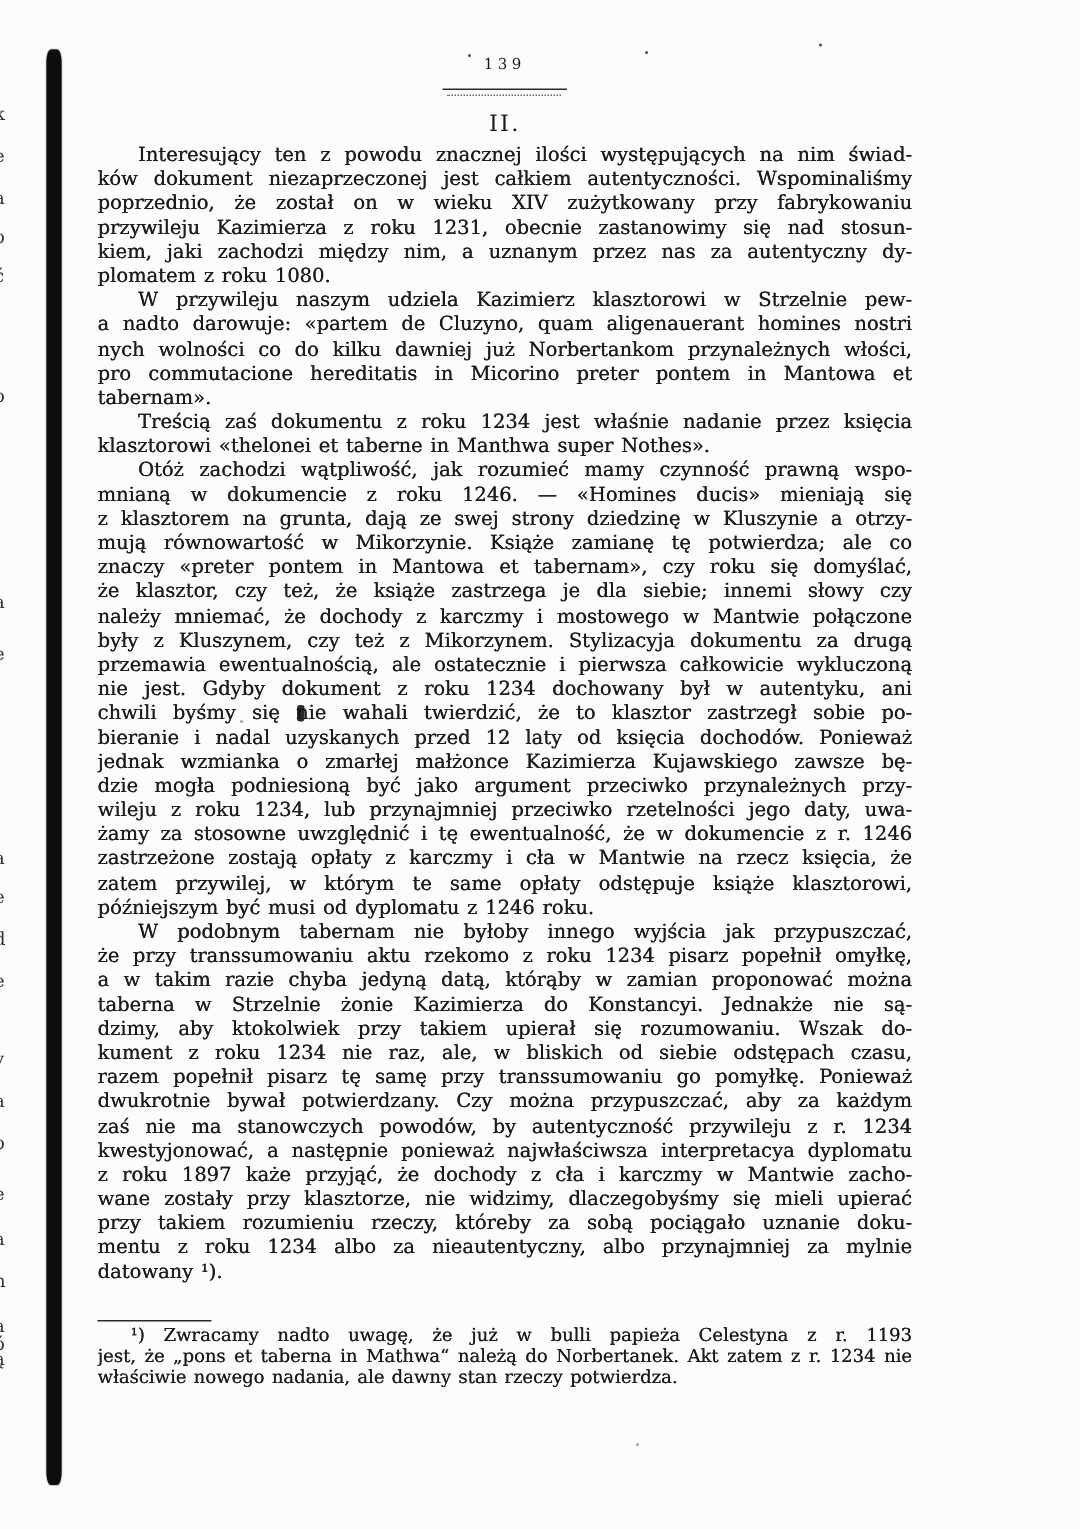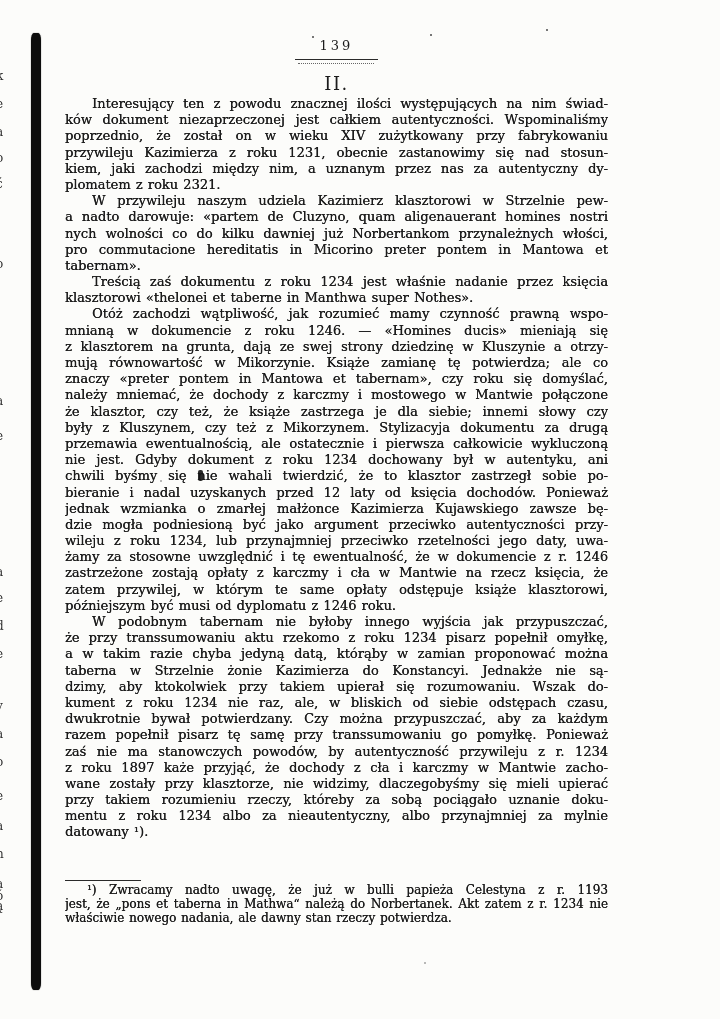--- a/index.html
+++ b/index.html
@@ -20,33 +20,33 @@
     border-radius:3px/8px;
     box-shadow:0 0 1px #333;
   }
   
   .edge-letter {
     position:absolute; left:-4px;
     font-size:12px; line-height:12px; color:#2e2e2e;
   }
   .page-number {
     position:absolute; top:38px; left:65px; width:543px;
-    text-align:center; font-size:13px; letter-spacing:3px;
+    text-align:center; font-size:10px; letter-spacing:3px;
   }
   .pn-rule {
     position:absolute; top:59px; left:295px; width:83px;
     border-top:1.6px solid #2a2a2a;
   }
   .pn-rule-dotted {
     position:absolute; top:63px; left:298px; width:76px;
     border-top:1px dotted #666;
   }
   .section-heading {
     position:absolute; top:73px; left:65px; width:543px;
-    text-align:center; font-size:18px; letter-spacing:1.5px;
+    text-align:center; font-size:15px; letter-spacing:1.5px;
   }
   .body-text {
     position:absolute; top:96px; left:65px; width:543px;
     font-size:13px; line-height:16.2px;
     text-shadow:0.2px 0 0 #1c1c1c;
   }
   .body-text .line { height:16.2px; overflow:hidden; }
   .line {
     text-align:justify;
     text-align-last:justify;
@@ -115,56 +115,57 @@
   <div class="pn-rule-dotted"></div>
 
   <div class="section-heading">II.</div>
 
   <div class="body-text" id="body-text">
       <div class="line first">Interesujący ten z powodu znacznej ilości występujących na nim świad-</div>
       <div class="line">ków dokument niezaprzeczonej jest całkiem autentyczności. Wspominaliśmy</div>
       <div class="line">poprzednio, że został on w wieku XIV zużytkowany przy fabrykowaniu</div>
       <div class="line">przywileju Kazimierza z roku 1231, obecnie zastanowimy się nad stosun-</div>
       <div class="line">kiem, jaki zachodzi między nim, a uznanym przez nas za autentyczny dy-</div>
-      <div class="line plast">plomatem z roku 2321.</div>
+      <div class="line plast">plomatem z roku 1080.</div>
       <div class="line first">W przywileju naszym udziela Kazimierz klasztorowi w Strzelnie pew-</div>
       <div class="line">a nadto darowuje: «partem de Cluzyno, quam aligenauerant homines nostri</div>
       <div class="line">nych wolności co do kilku dawniej już Norbertankom przynależnych włości,</div>
       <div class="line">pro commutacione hereditatis in Micorino preter pontem in Mantowa et</div>
       <div class="line plast">tabernam».</div>
       <div class="line first">Treścią zaś dokumentu z roku 1234 jest właśnie nadanie przez księcia</div>
       <div class="line plast">klasztorowi «thelonei et taberne in Manthwa super Nothes».</div>
       <div class="line first">Otóż zachodzi wątpliwość, jak rozumieć mamy czynność prawną wspo-</div>
       <div class="line">mnianą w dokumencie z roku 1246. — «Homines ducis» mieniają się</div>
       <div class="line">z klasztorem na grunta, dają ze swej strony dziedzinę w Kluszynie a otrzy-</div>
       <div class="line">mują równowartość w Mikorzynie. Książe zamianę tę potwierdza; ale co</div>
       <div class="line">znaczy «preter pontem in Mantowa et tabernam», czy roku się domyślać,</div>
+      <div class="line">że klasztor, czy też, że książe zastrzega je dla siebie; innemi słowy czy</div>
       <div class="line">należy mniemać, że dochody z karczmy i mostowego w Mantwie połączone</div>
-      <div class="line">że klasztor, czy też, że książe zastrzega je dla siebie; innemi słowy czy</div>
       <div class="line">były z Kluszynem, czy też z Mikorzynem. Stylizacyja dokumentu za drugą</div>
       <div class="line">przemawia ewentualnością, ale ostatecznie i pierwsza całkowicie wykluczoną</div>
       <div class="line">nie jest. Gdyby dokument z roku 1234 dochowany był w autentyku, ani</div>
       <div class="line">chwili byśmy się nie wahali twierdzić, że to klasztor zastrzegł sobie po-</div>
       <div class="line">bieranie i nadal uzyskanych przed 12 laty od księcia dochodów. Ponieważ</div>
       <div class="line">jednak wzmianka o zmarłej małżonce Kazimierza Kujawskiego zawsze bę-</div>
-      <div class="line">dzie mogła podniesioną być jako argument przeciwko autentyczności przy-</div>
+      <div class="line">dzie mogła podniesioną być jako argument przeciwko przynależnych przy-</div>
       <div class="line">wileju z roku 1234, lub przynajmniej przeciwko rzetelności jego daty, uwa-</div>
       <div class="line">żamy za stosowne uwzględnić i tę ewentualność, że w dokumencie z r. 1246</div>
       <div class="line">zastrzeżone zostają opłaty z karczmy i cła w Mantwie na rzecz księcia, że</div>
       <div class="line">zatem przywilej, w którym te same opłaty odstępuje książe klasztorowi,</div>
       <div class="line plast">późniejszym być musi od dyplomatu z 1246 roku.</div>
       <div class="line first">W podobnym tabernam nie byłoby innego wyjścia jak przypuszczać,</div>
       <div class="line">że przy transsumowaniu aktu rzekomo z roku 1234 pisarz popełnił omyłkę,</div>
       <div class="line">a w takim razie chyba jedyną datą, którąby w zamian proponować można</div>
       <div class="line">taberna w Strzelnie żonie Kazimierza do Konstancyi. Jednakże nie są-</div>
       <div class="line">dzimy, aby ktokolwiek przy takiem upierał się rozumowaniu. Wszak do-</div>
       <div class="line">kument z roku 1234 nie raz, ale, w bliskich od siebie odstępach czasu,</div>
+      <div class="line">razem popełnił pisarz tę samę przy transsumowaniu go pomyłkę. Ponieważ</div>
       <div class="line">dwukrotnie bywał potwierdzany. Czy można przypuszczać, aby za każdym</div>
-      <div class="line">razem popełnił pisarz tę samę przy transsumowaniu go pomyłkę. Ponieważ</div>
       <div class="line">zaś nie ma stanowczych powodów, by autentyczność przywileju z r. 1234</div>
+      <div class="line">kwestyjonować, a następnie ponieważ najwłaściwsza interpretacya dyplomatu</div>
       <div class="line">z roku 1897 każe przyjąć, że dochody z cła i karczmy w Mantwie zacho-</div>
       <div class="line">wane zostały przy klasztorze, nie widzimy, dlaczegobyśmy się mieli upierać</div>
       <div class="line">przy takiem rozumieniu rzeczy, któreby za sobą pociągało uznanie doku-</div>
       <div class="line">mentu z roku 1234 albo za nieautentyczny, albo przynajmniej za mylnie</div>
       <div class="line plast">datowany ¹).</div>
     </div>
 
   <div class="ink-blot"></div>
 
   <div class="fn-sep"></div>

